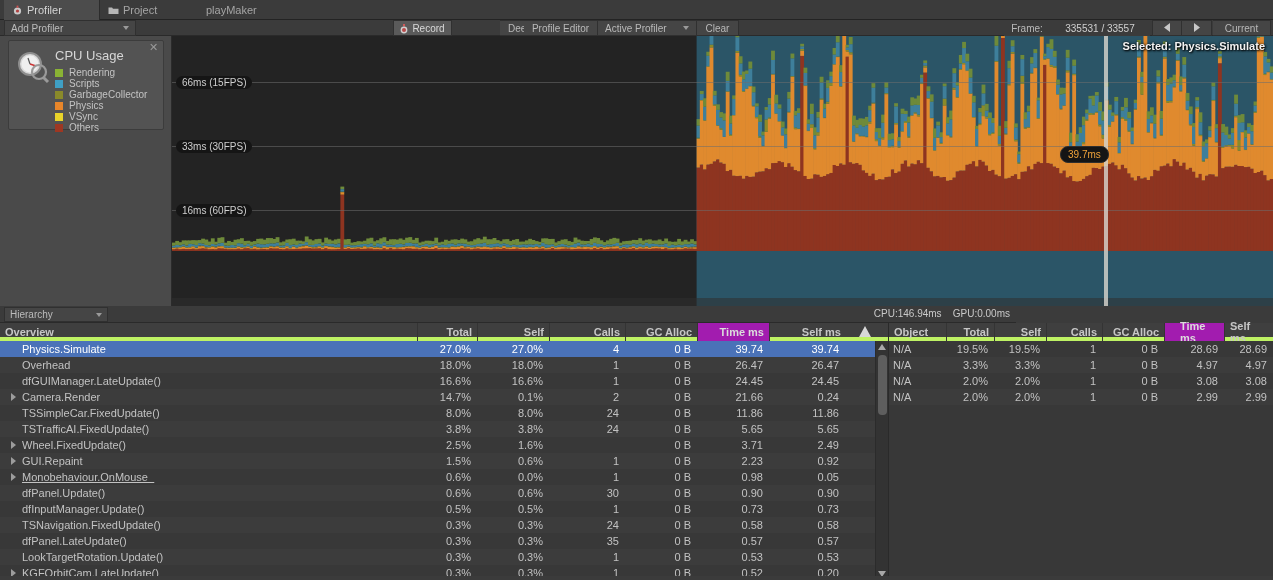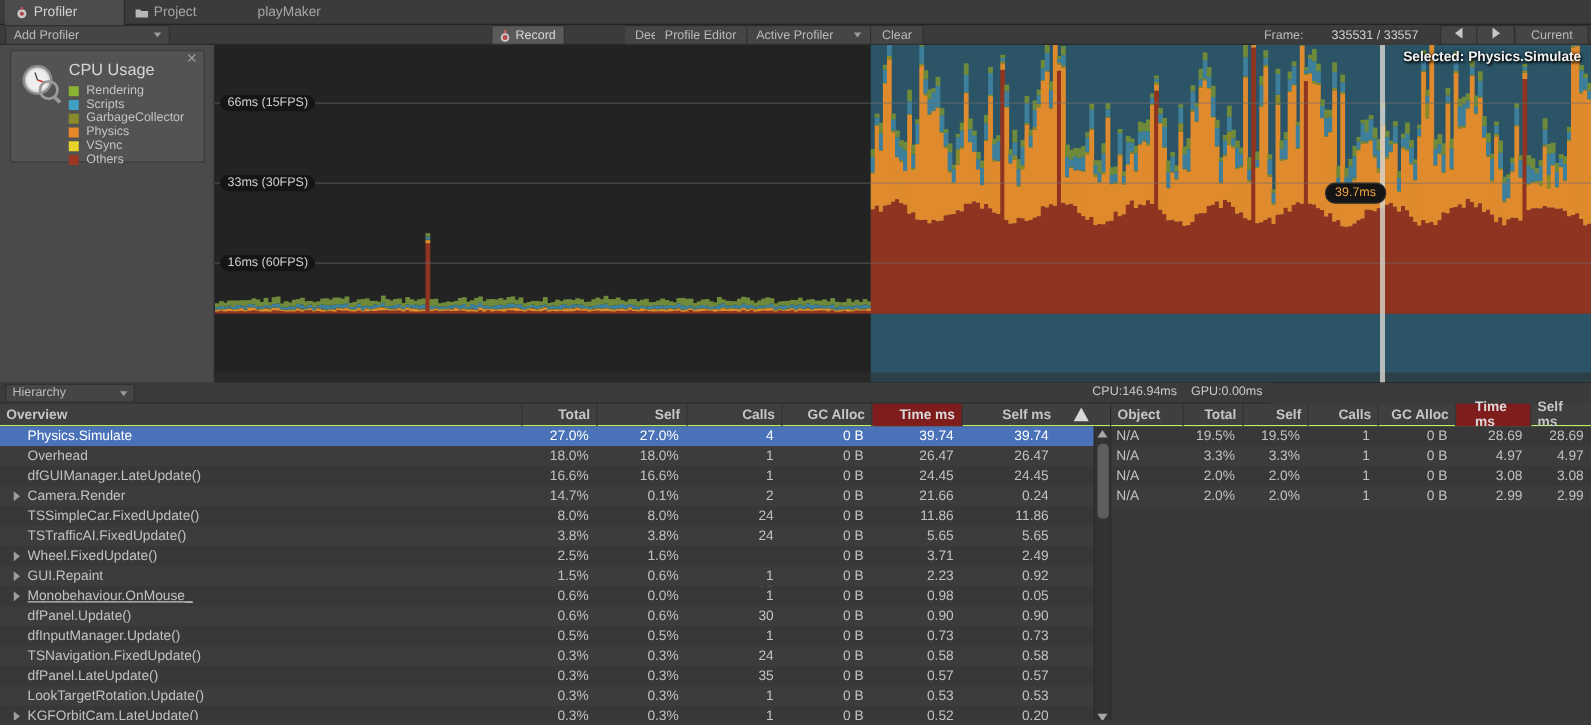--- a/index.html
+++ b/index.html
@@ -159,31 +159,31 @@
     background: #383838;
   }
   .tbl-right {
     position: absolute; left: 888px; top: 323px; width: 385px; height: 257px;
     background: #383838;
     border-left: 1px solid #2a2a2a;
   }
   .hdr {
     position: relative; height: 18px;
     background: #3f3f3f;
-    border-bottom: 1px solid #bef264;
+    border-bottom: 4px solid #bef264;
   }
   .hdr-cell {
     position: absolute; top: 0; height: 18px;
     display: flex; align-items: center;
     font-size: 11px; font-weight: bold; color: #c6c6c6;
     border-right: 1px solid #343434;
     padding: 0 5px;
   }
   .hdr-cell.num { justify-content: flex-end; }
-  .hdr-cell.sorted { background: #7f1d1d; color: #dcdcdc; padding-left: 15px; }
+  .hdr-cell.sorted { background: #a21caf; color: #dcdcdc; padding-left: 15px; }
   .sort-arrow {
     position: absolute; top: 3px;
     width: 0; height: 0;
     border-left: 6px solid transparent;
     border-right: 6px solid transparent;
     border-bottom: 11px solid #d8d8d8;
   }
   .rows { position: relative; overflow: hidden; }
   .row {
     position: relative; height: 16px; width: 100%;

